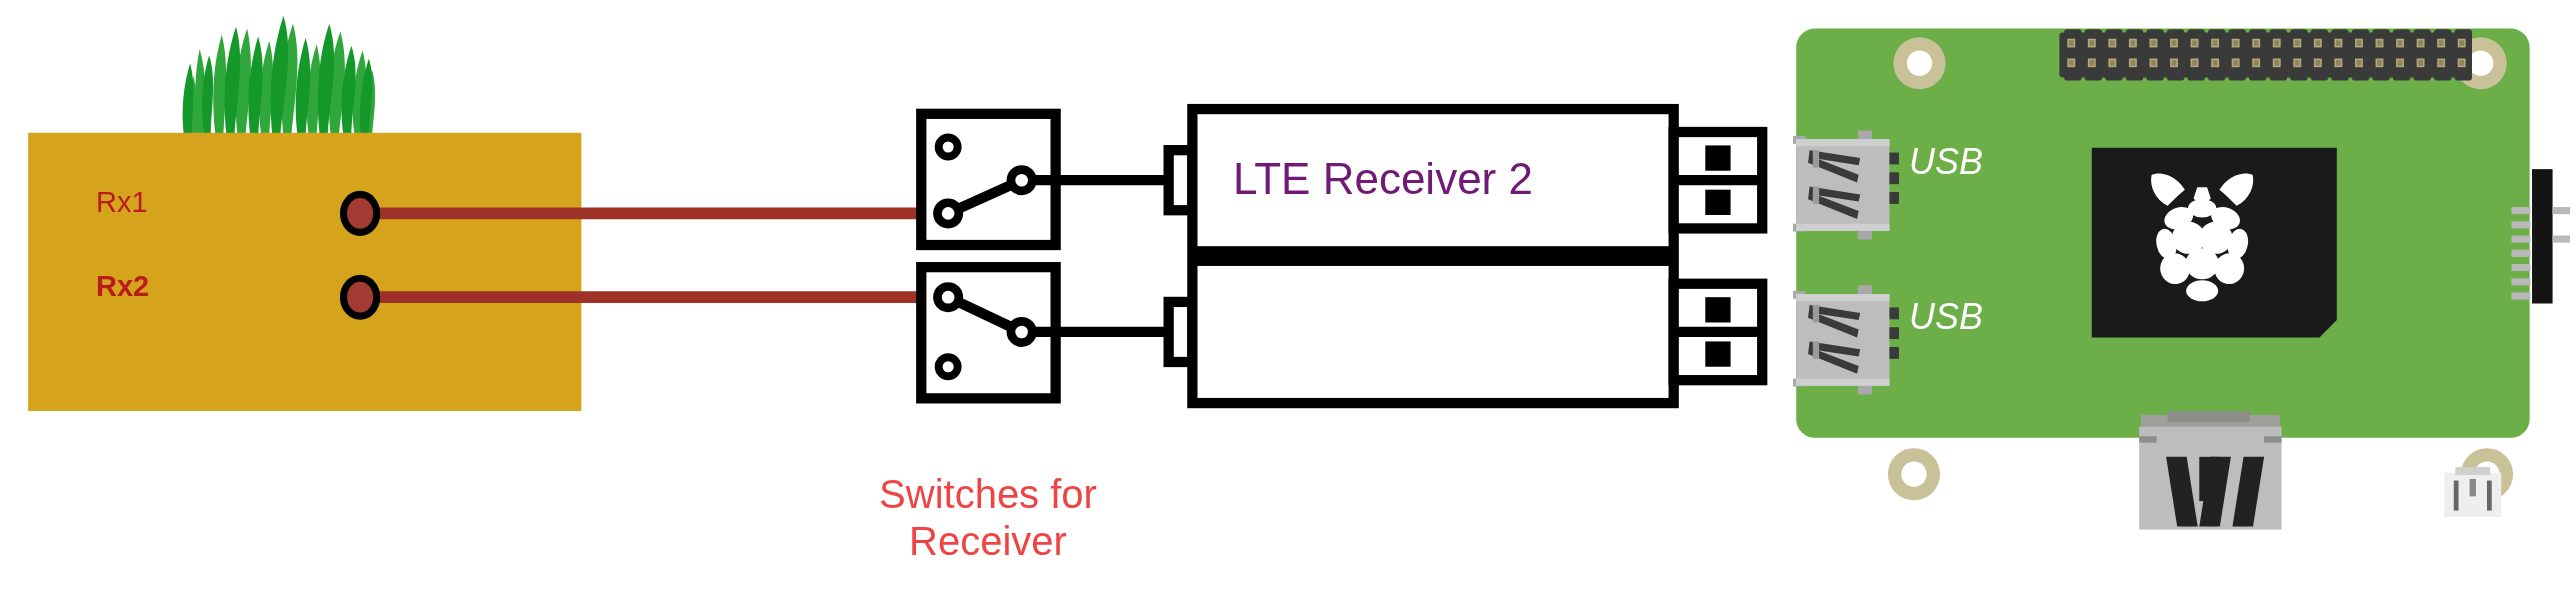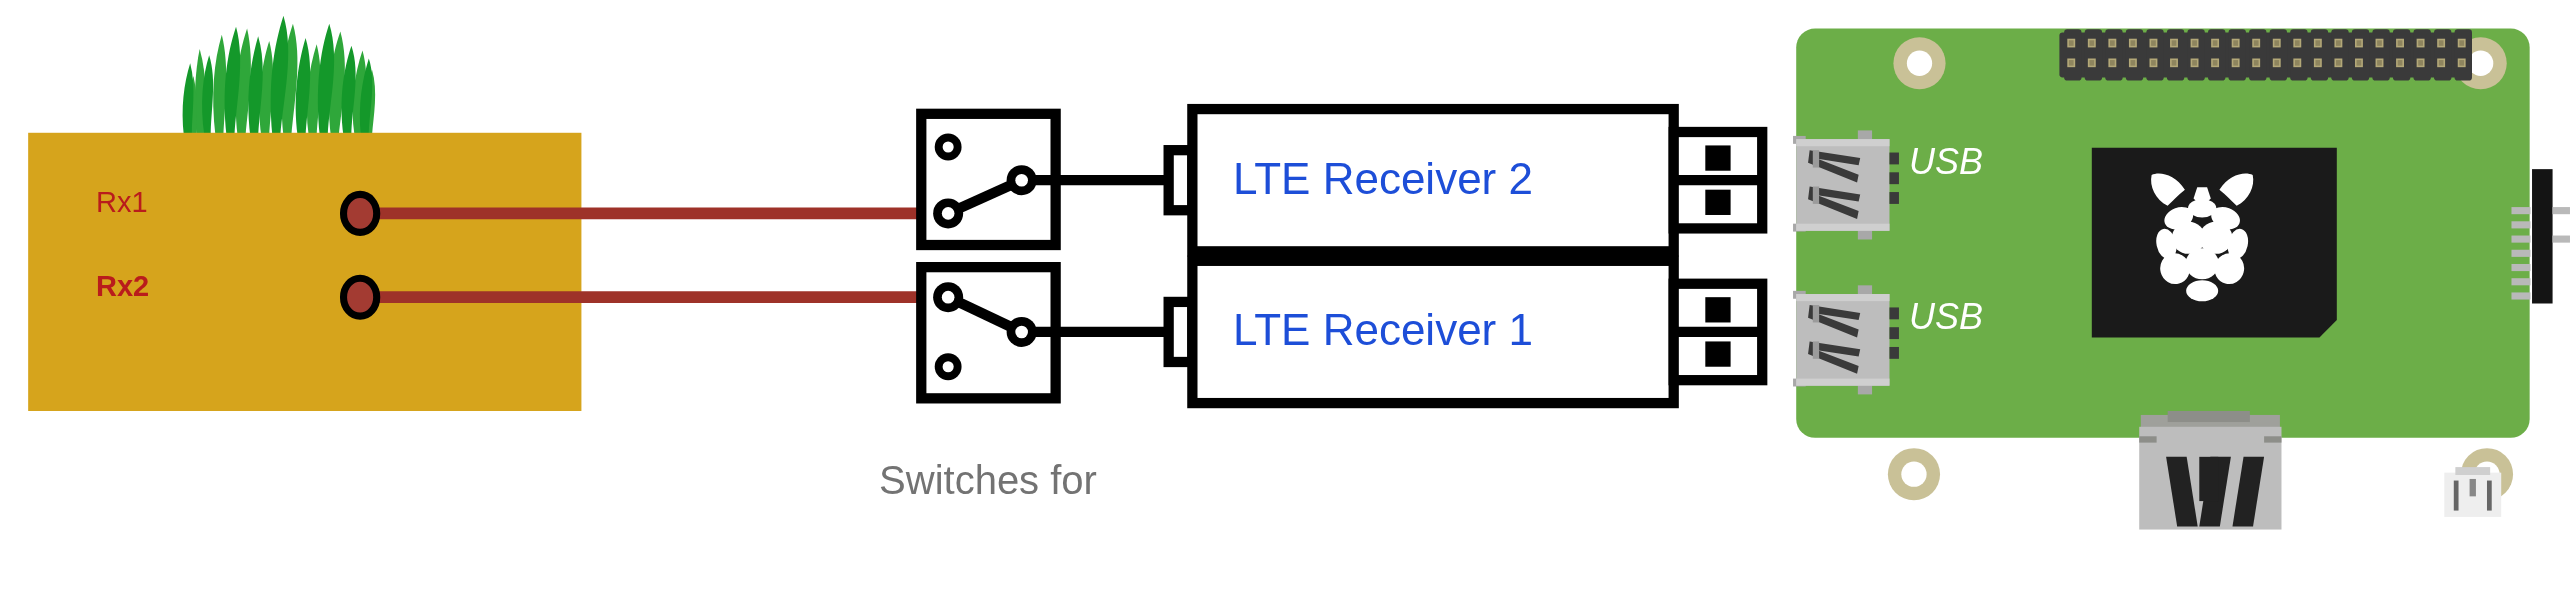--- a/index.html
+++ b/index.html
@@ -1,23 +1,23 @@
 <!DOCTYPE html>
 <html style="font-size:12.7px"><head>
 <meta charset="utf-8">
 <style>
   html,body{margin:0;padding:0;background:#ffffff;}
   body{font-family:"Liberation Sans",sans-serif;}
   #stage{position:relative;width:2576px;height:607px;background:#fff;overflow:hidden;}
   #stage svg{position:absolute;left:0;top:0;}
   .lbl{position:absolute;white-space:nowrap;}
   .rx-label{color:#b91c1c;font-size:29px;line-height:1;}
-  .lte-label{color:#1d4ed8;font-size:44px;line-height:1;}
+  .lte-label{color:#701a75;font-size:44px;line-height:1;}
   .usb-label{color:#ffffff;font-size:36px;line-height:1;font-style:italic;}
-  .cap-label{color:#737373;font-size:40px;line-height:1.18;text-align:center;}
+  .cap-label{color:#ef4444;font-size:40px;line-height:1.18;text-align:center;margin-top:14px;}
 </style>
 </head>
 <body>
 
 <div id="stage">
 
   <svg width="2576" height="607" viewBox="0 0 3258 768">
     <defs>
 
       <g id="blade-back">
@@ -333,23 +333,23 @@
         <rect x="2293" y="386" width="8" height="22" fill="#9b9b9b"></rect>
         <rect x="2293" y="432" width="8" height="22" fill="#9b9b9b"></rect>
       </g>
     </g>
   </svg>
 
   <div class="lbl rx-label" style="left:96px; top:188px;">Rx1</div>
   <div class="lbl rx-label" style="left:96px; top:272px;font-weight:bold;">Rx2</div>
 
   <div class="lbl lte-label" style="left:1233px; top:157px;">LTE Receiver 2</div>
-  <div class="lbl lte-label" style="left:1233px; top:308px;">LTE Receiver 1</div>
 
   <div class="lbl usb-label" style="left:1909px; top:144px;">USB</div>
   <div class="lbl usb-label" style="left:1909px; top:299px;">USB</div>
 
   <div class="lbl cap-label" style="left:830px; top:457px; width:316px;">
     <div>Switches for</div>
+    <div>Receiver</div>
   </div>
 
 </div>
 
 
 </body></html>

